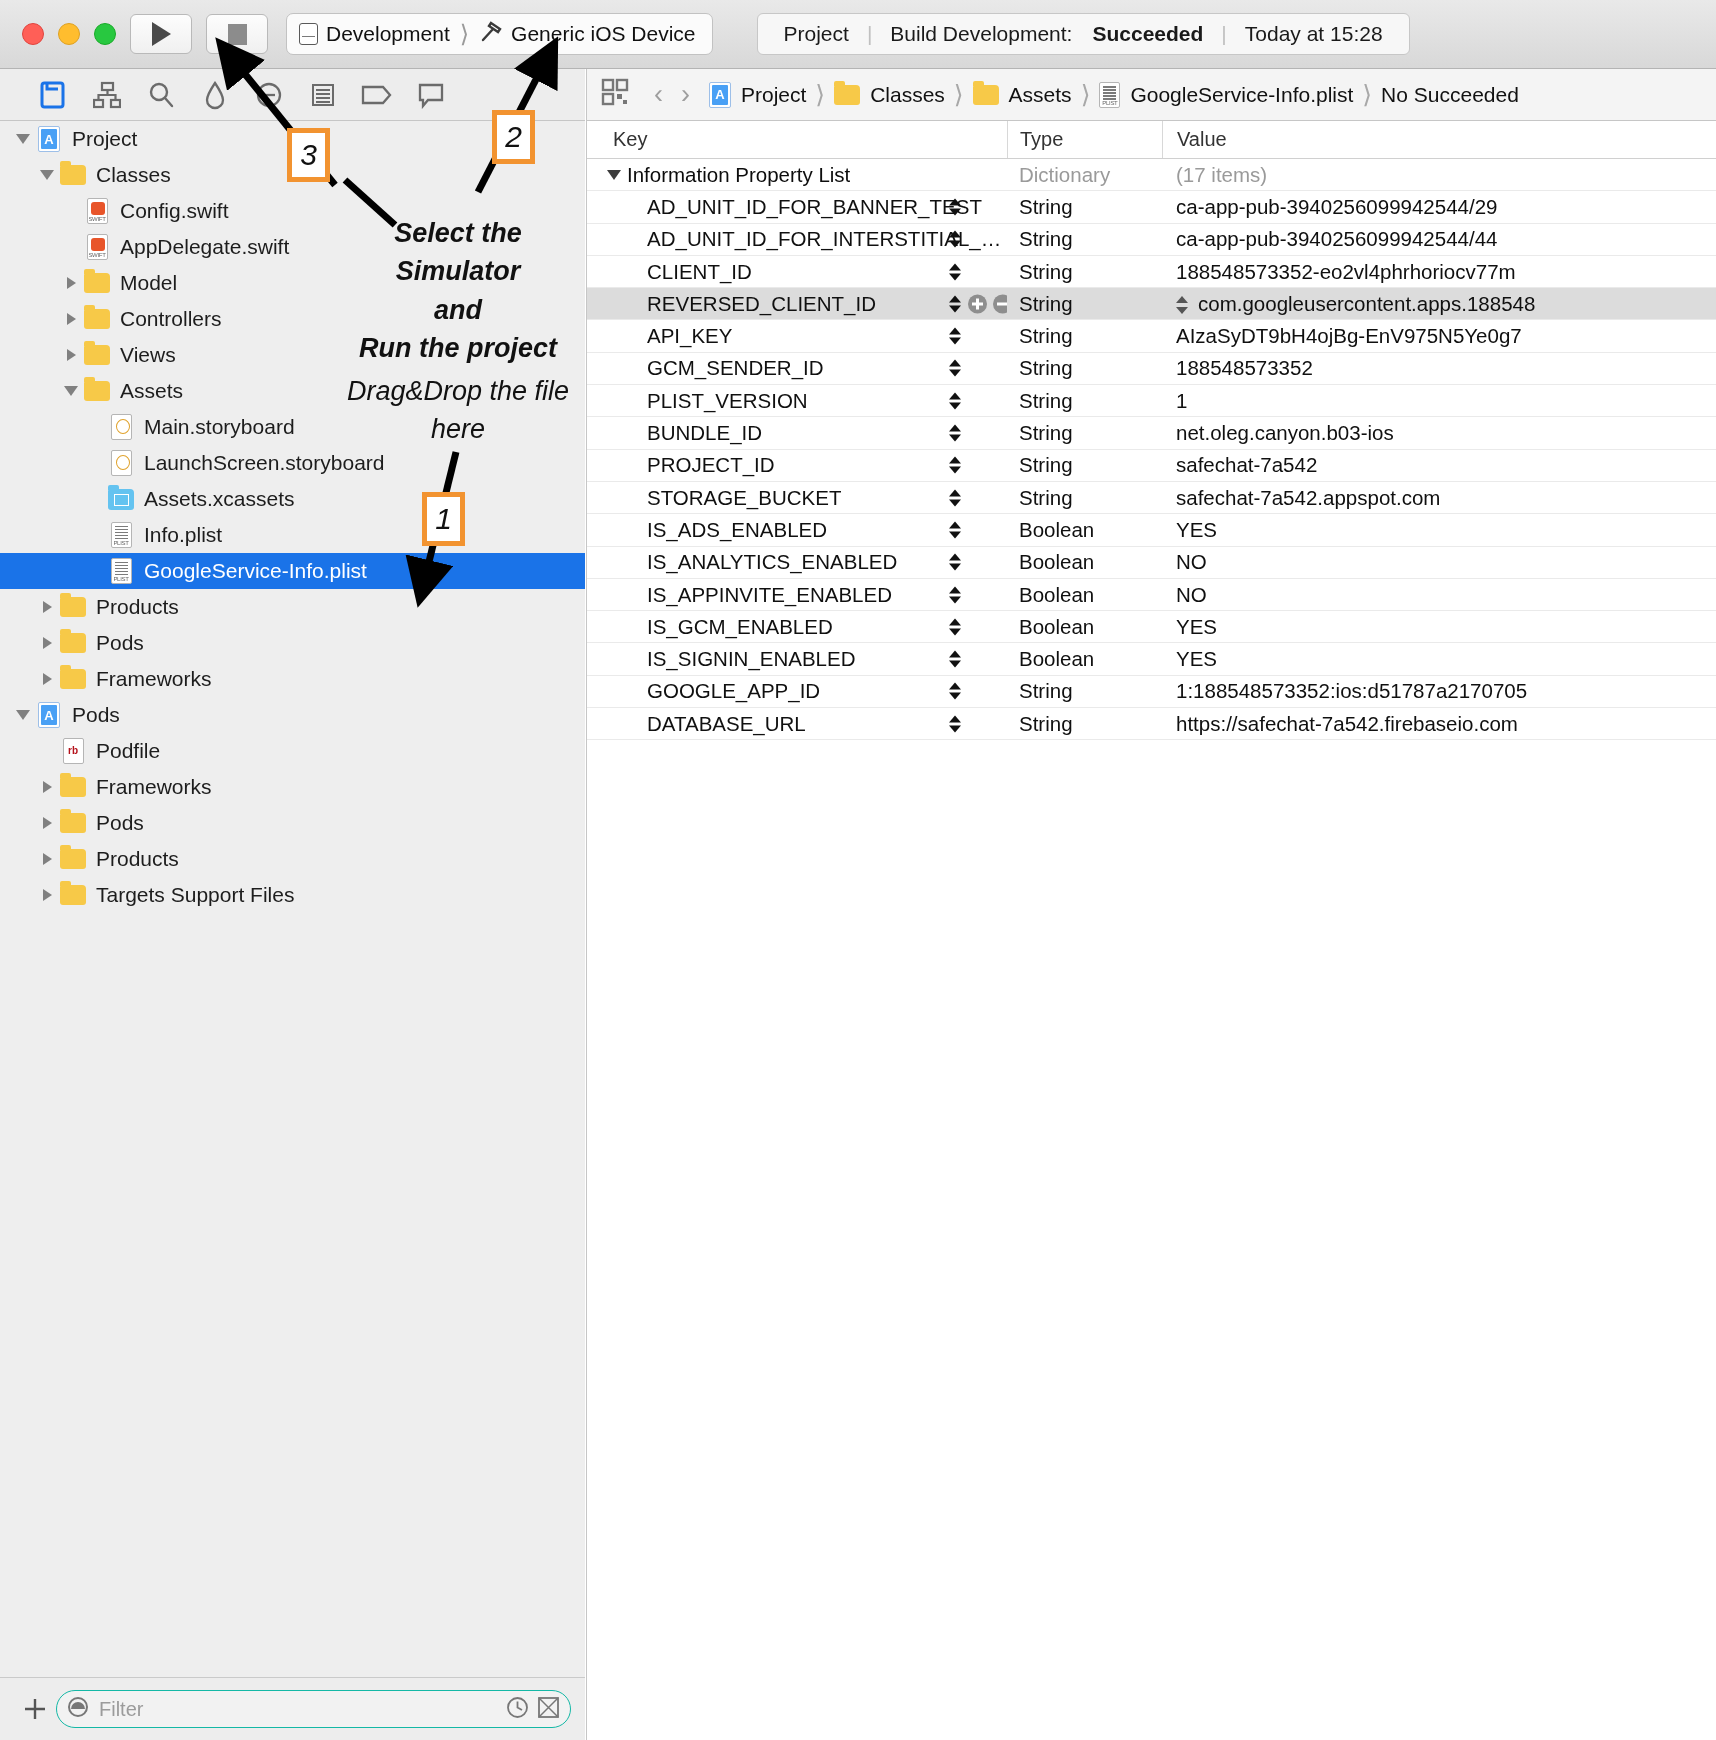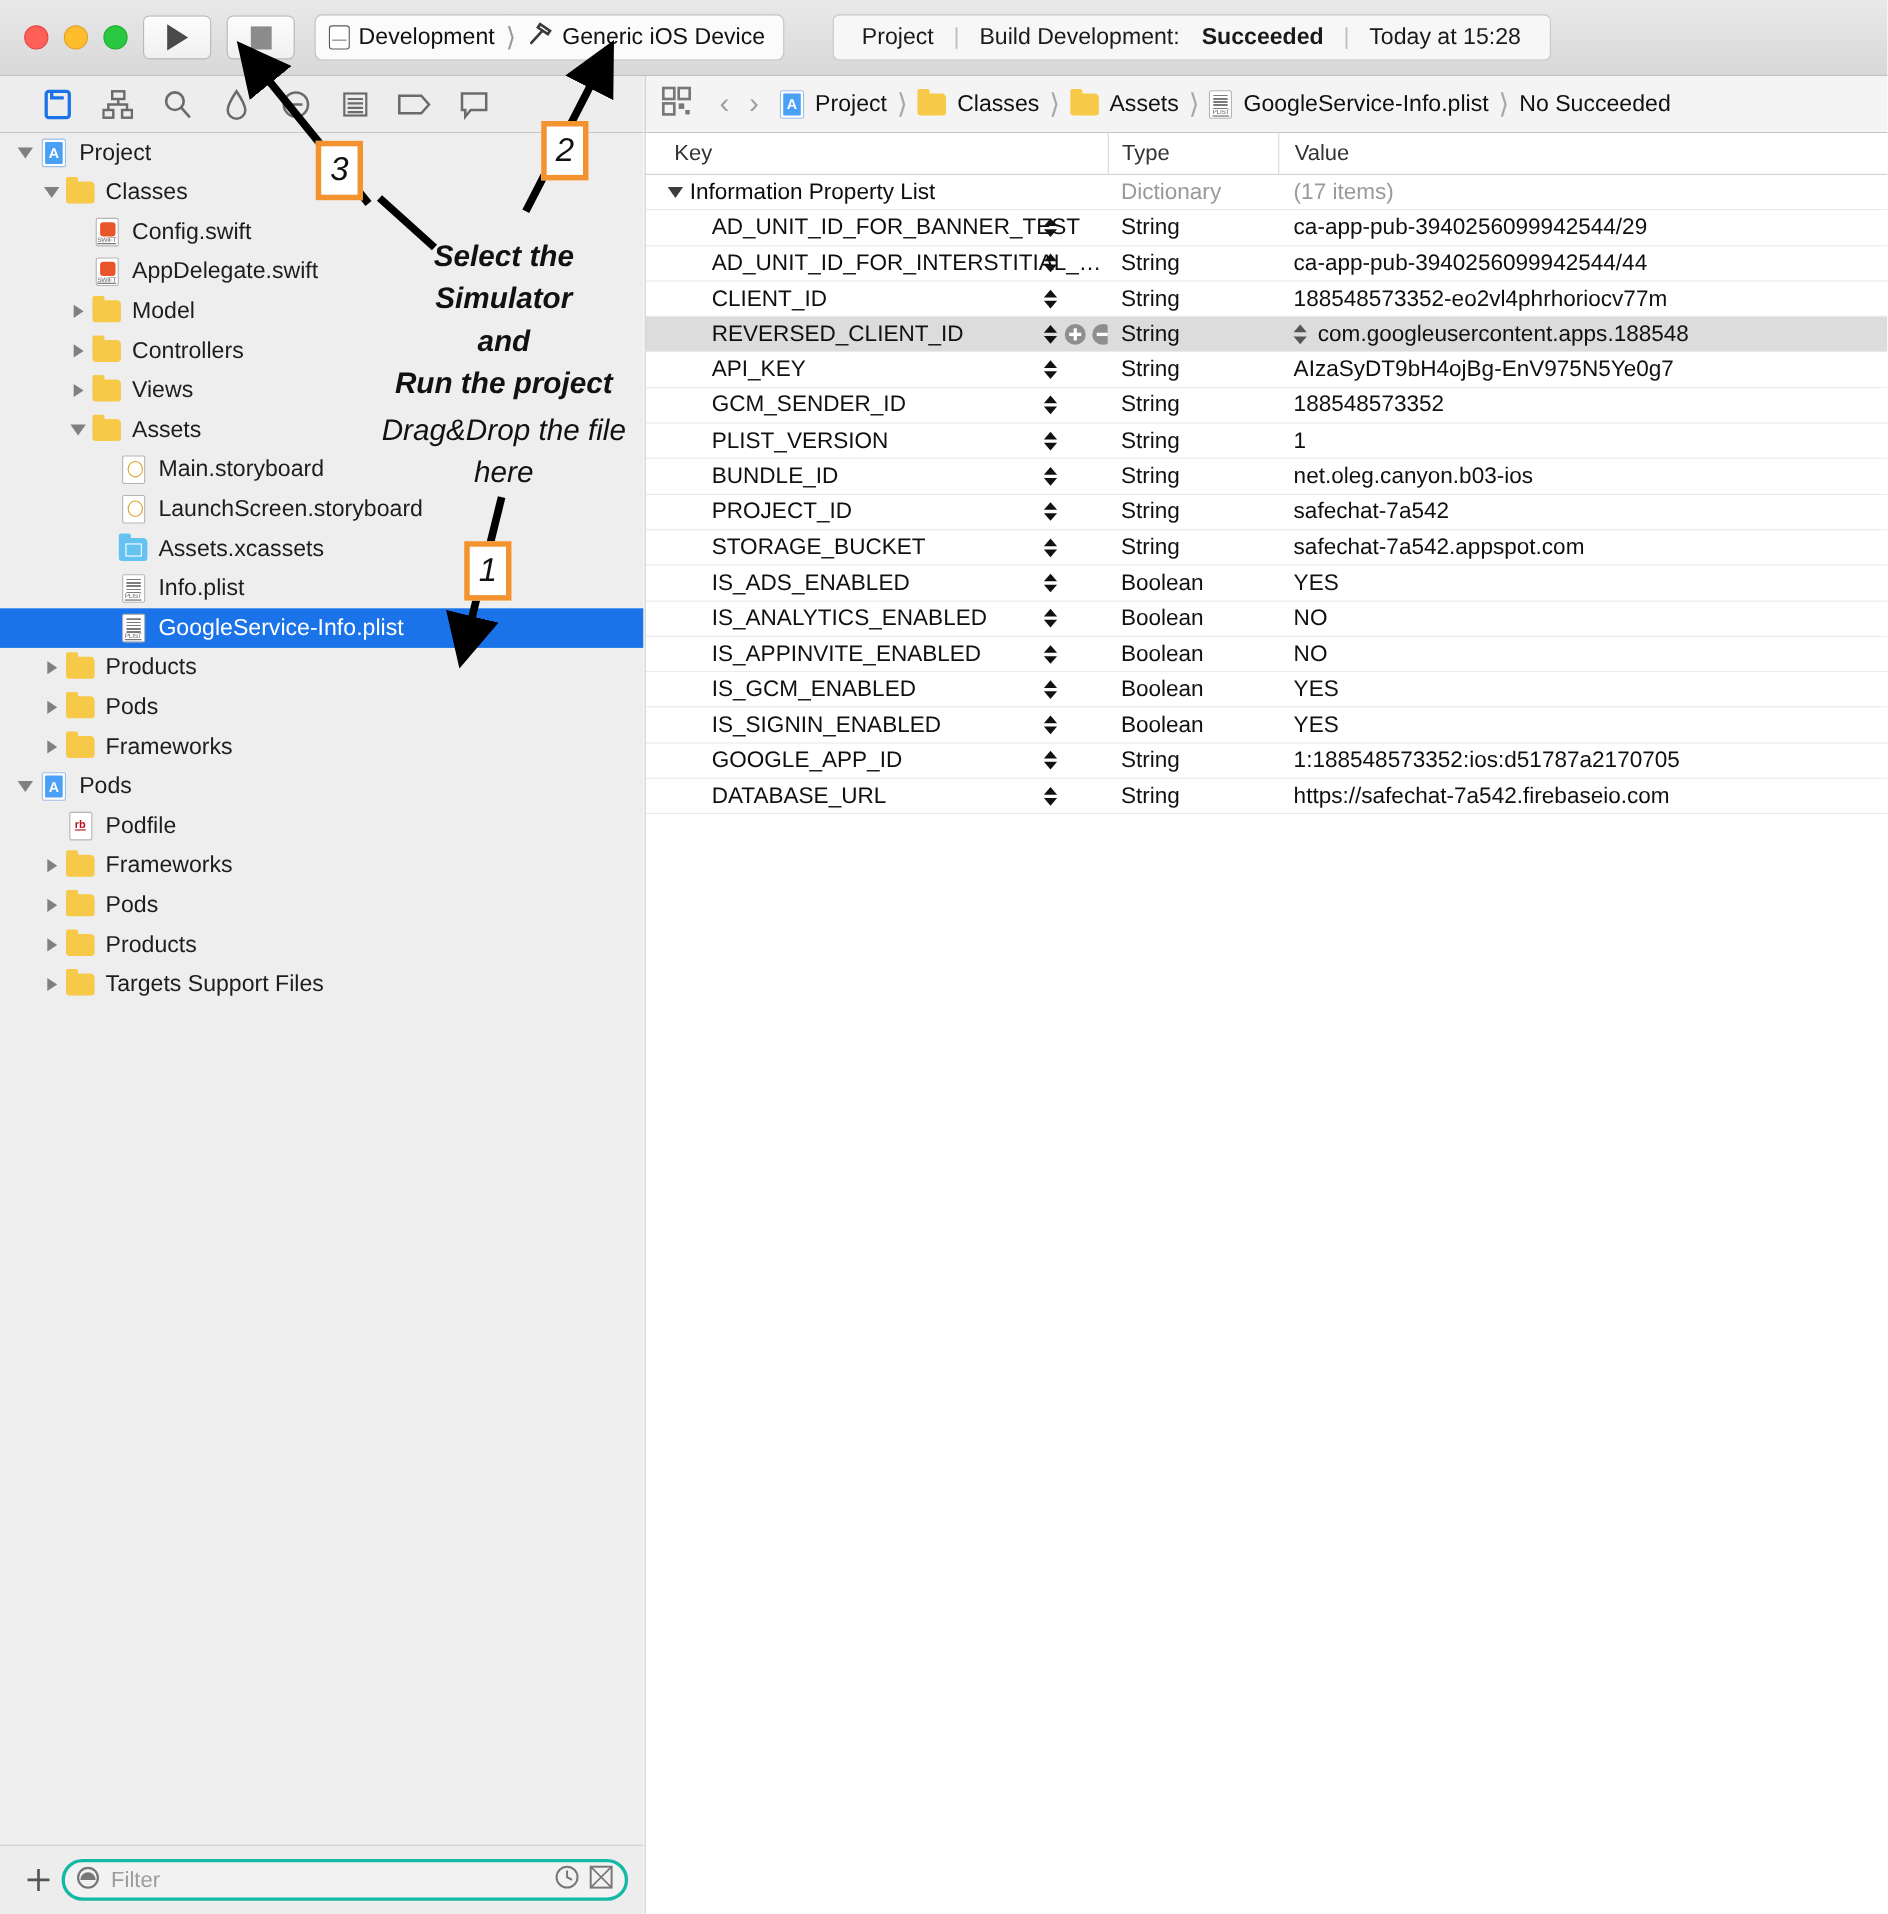--- a/index.html
+++ b/index.html
@@ -109,21 +109,20 @@
   }
   .folder::before {
     content: ""; position: absolute; top: -4px; left: 0; width: 11px; height: 5px;
     background: #f7c948; border-radius: 2px 2px 0 0;
   }
   .fileglyph {
     width: 21px; height: 26px; background: #fff; border: 1px solid #b5b5b5; border-radius: 2px;
     position: relative; font-size: 7px; color: #666; line-height: 1;
     display: flex; flex-direction: column; justify-content: flex-end; align-items: center;
     overflow: hidden;
-    text-decoration: underline;
   }
   .fileglyph .tag { font-size: 6px; letter-spacing: -.3px; margin-bottom: 1px; }
   .fileglyph.swift::before {
     content: ""; position: absolute; top: 3px; left: 3px; width: 14px; height: 13px;
     background: #e8552a; border-radius: 3px;
   }
   .fileglyph.plist::before {
     content: ""; position: absolute; top: 3px; left: 3px; right: 3px; height: 14px;
     background: repeating-linear-gradient(#7b7b7b 0 1.5px, #fff 1.5px 3px);
   }
@@ -160,21 +159,21 @@
 
   
   .filterbar {
     position: absolute; left: 0; top: 1677px; width: 585px; height: 63px;
     background: #ededed; border-top: 1px solid #cacaca;
     display: flex; align-items: center; padding: 0 14px;
   }
   .plus-btn { width: 42px; display: flex; align-items: center; justify-content: center; }
   .filter-field {
     flex: 1; height: 38px; background: #f2f2f2;
-    border: 3px solid #14b8a6; border-radius: 19px;
+    border: 1px solid #14b8a6; border-radius: 19px;
     display: flex; align-items: center; padding: 0 10px;
   }
   .filter-field .ph { font-size: 20px; color: #9b9b9b; margin-left: 10px; flex: 1; }
 
   
   .jumpbar {
     position: absolute; left: 586px; top: 69px; width: 1130px; height: 52px;
     background: #f4f4f4; border-bottom: 1px solid #c6c6c6; border-left: 1px solid #c6c6c6;
     display: flex; align-items: center; padding-left: 14px;
     font-size: 21px; color: #111; white-space: nowrap;

